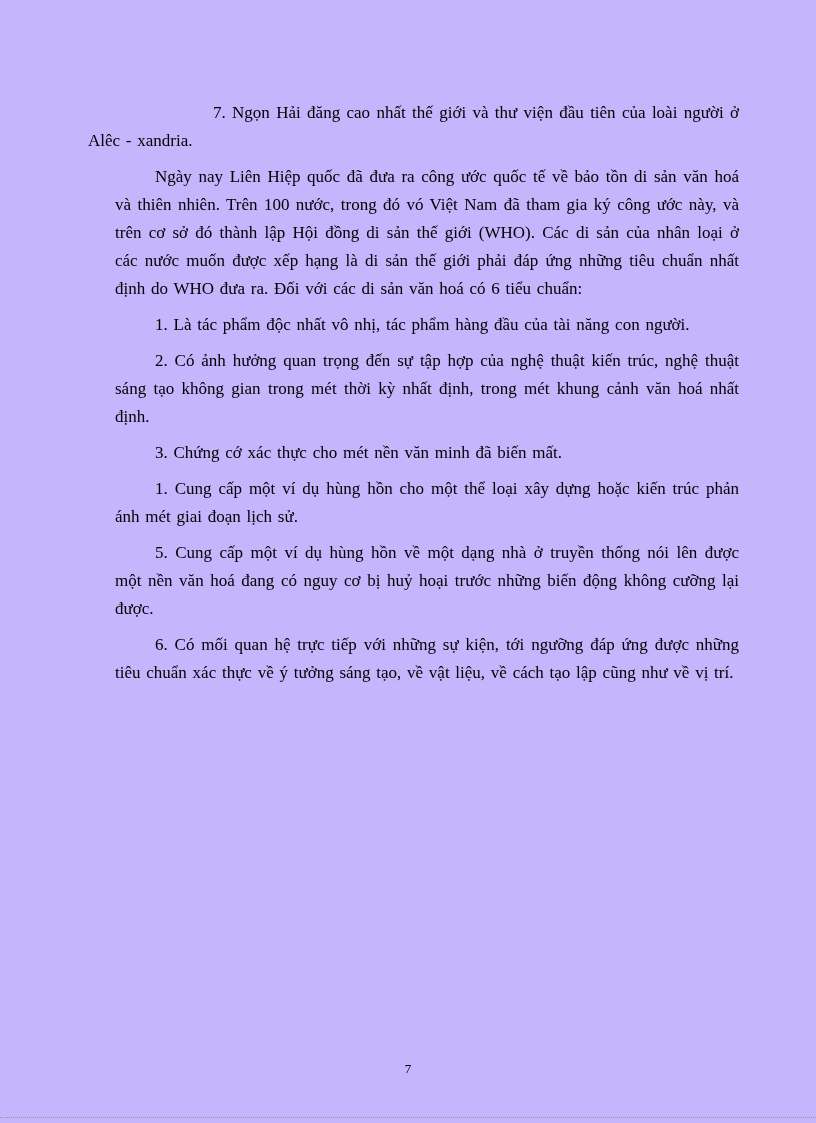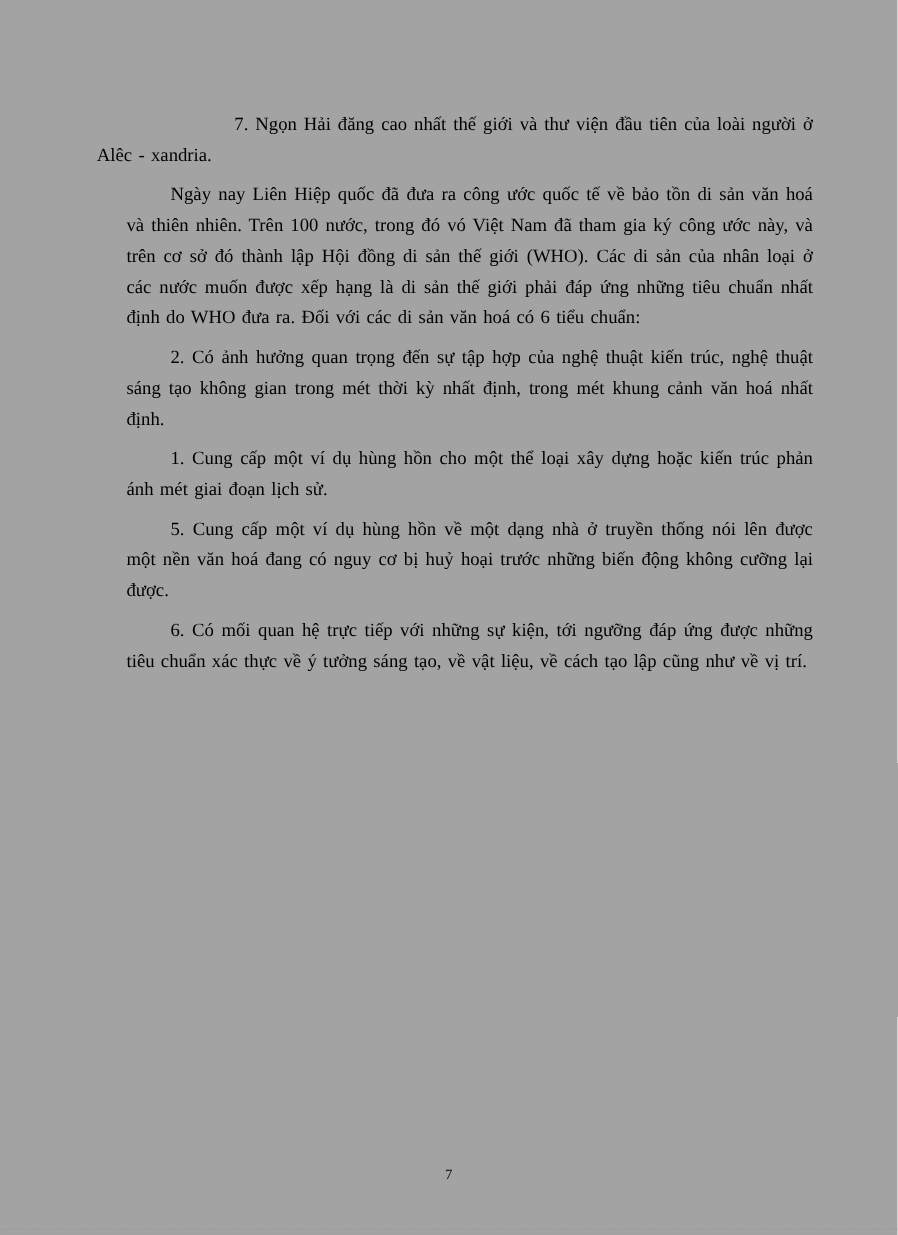--- a/index.html
+++ b/index.html
@@ -4,21 +4,21 @@
 <style>
   html, body {
     margin: 0;
     padding: 0;
     background: #ffffff;
   }
   .page {
     position: relative;
     width: 816px;
     height: 1123px;
-    background: #a3a3a3;
+    background: #c4b5fd;
     overflow: hidden;
     font-family: "Liberation Serif", "DejaVu Serif", serif;
     color: #000000;
   }
   .doc-body {
     position: absolute;
     top: 99px;
     left: 115px;
     width: 624px;
     font-size: 17px;
@@ -55,21 +55,23 @@
     border-top: 1px dotted #9a9a9a;
   }
 </style>
 </head>
 <body>
 
 <div class="page">
   <div class="doc-body">
     <p class="para hang">7. Ngọn Hải đăng cao nhất thế giới và thư viện đầu tiên của loài người ở Alêc - xandria.</p>
     <p class="para">Ngày nay Liên Hiệp quốc đã đưa ra công ước quốc tế về bảo tồn di sản văn hoá và thiên nhiên. Trên 100 nước, trong đó vó Việt Nam đã tham gia ký công ước này, và trên cơ sở đó thành lập Hội đồng di sản thế giới (WHO). Các di sản của nhân loại ở các nước muốn được xếp hạng là di sản thế giới phải đáp ứng những tiêu chuẩn nhất định do WHO đưa ra. Đối với các di sản văn hoá có 6 tiểu chuẩn:</p>
+    <p class="para">1. Là tác phẩm độc nhất vô nhị, tác phẩm hàng đầu của tài năng con người.</p>
     <p class="para">2. Có ảnh hưởng quan trọng đến sự tập hợp của nghệ thuật kiến trúc, nghệ thuật sáng tạo không gian trong mét thời kỳ nhất định, trong mét khung cảnh văn hoá nhất định.</p>
+    <p class="para">3. Chứng cớ xác thực cho mét nền văn minh đã biến mất.</p>
     <p class="para">1. Cung cấp một ví dụ hùng hồn cho một thể loại xây dựng hoặc kiến trúc phản ánh mét giai đoạn lịch sử.</p>
     <p class="para">5. Cung cấp một ví dụ hùng hồn về một dạng nhà ở truyền thống nói lên được một nền văn hoá đang có nguy cơ bị huỷ hoại trước những biến động không cưỡng lại được.</p>
     <p class="para">6. Có mối quan hệ trực tiếp với những sự kiện, tới ngưỡng đáp ứng được những tiêu chuẩn xác thực về ý tưởng sáng tạo, về vật liệu, về cách tạo lập cũng như về vị trí.</p>
   </div>
 
   <div class="footer">
     <span class="page-number">7</span>
   </div>
 
   <div class="page-break-line"></div>

